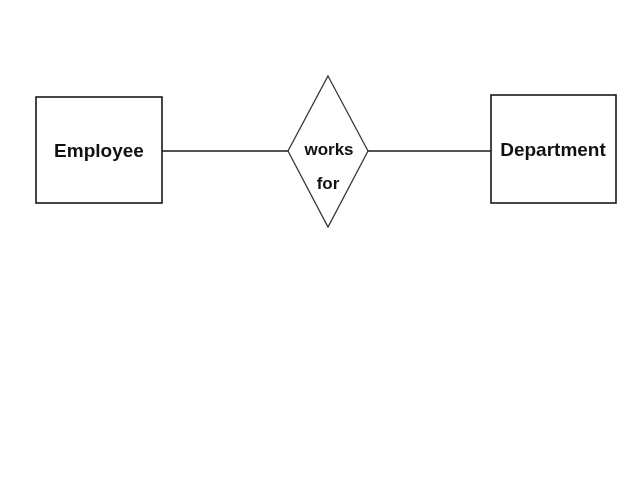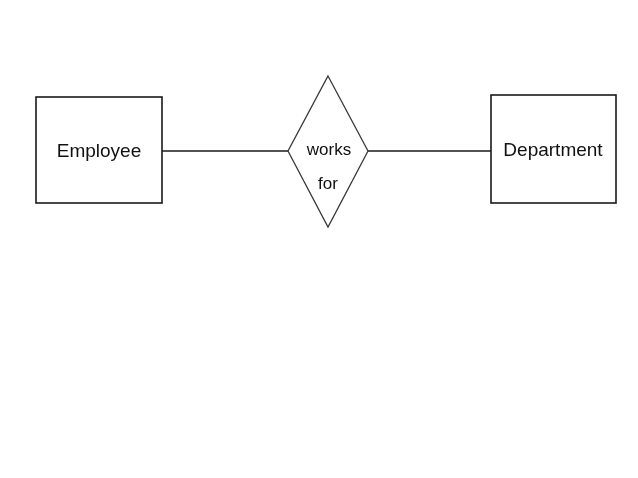--- a/index.html
+++ b/index.html
@@ -10,20 +10,21 @@
   }
   body {
     font-family: "Liberation Sans", sans-serif;
   }
   #canvas {
     position: relative;
     width: 638px;
     height: 478px;
     background: #ffffff;
     overflow: hidden;
+    font-weight: bold;
   }
   #er-svg {
     position: absolute;
     left: 0;
     top: 0;
     width: 638px;
     height: 478px;
     display: block;
   }
   .entity-rect {

